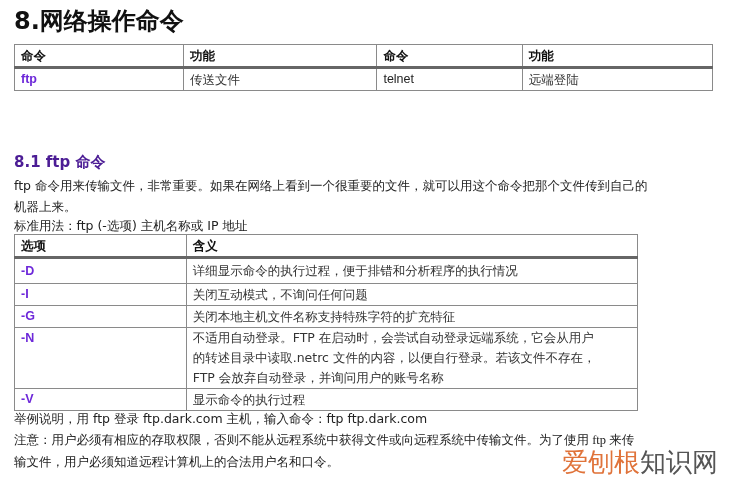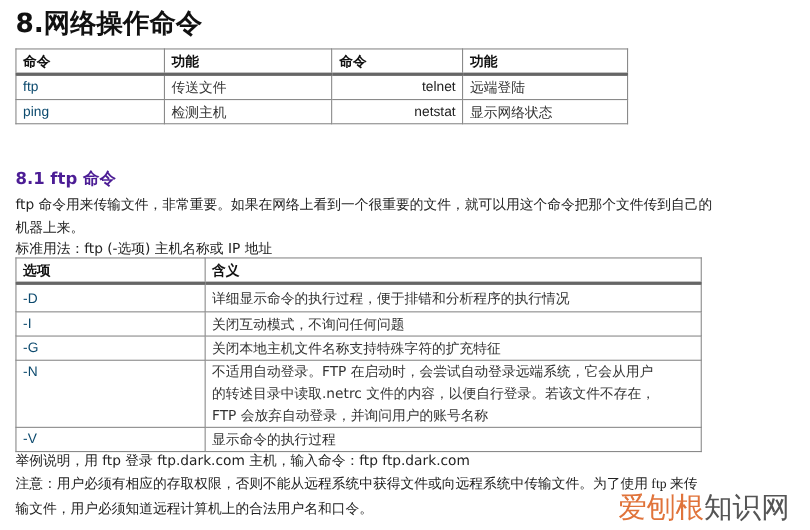--- a/index.html
+++ b/index.html
@@ -15,24 +15,24 @@
     }
     table {
       border-collapse: collapse; position: absolute;
       font-size: 12.5px;
     }
     td, th {
       border: 1px solid #8a8a8a; padding: 0 6px; text-align: left; vertical-align: top;
       font-weight: normal; line-height: 21px;
     }
     th { font-weight: bold; border-bottom: 3px solid #666; color: #111; }
-    td.cmd { font-family: "Liberation Sans", sans-serif; font-weight: normal; color: #0c4a6e; }
-    td.cmd-plain { font-family: "Liberation Sans", sans-serif; color: #222; text-align: right; }
+    td.cmd { font-family: "Liberation Sans", sans-serif; font-weight: bold; color: #6d28d9; }
+    td.cmd-plain { font-family: "Liberation Sans", sans-serif; color: #222; }
     td.fn { color: #333; }
-    #t1 { left: 14px; top: 44px; width: 557px; }
+    #t1 { left: 14px; top: 44px; width: 699px; }
     #t1 th { height: 20px; }
     #t1 td { height: 21px; line-height: 21px; }
     #t2 { left: 14px; top: 234px; width: 624px; padding-left: 28px; }
     #t2 th { height: 20px; }
     #t2 td { line-height: 21px; }
     .h2 {
       left: 14px; top: 152px; font-size: 15px; font-weight: bold; line-height: 20px; color: #4c1d95;
     }
     .p {
       left: 14px; font-size: 12.5px; line-height: 21px; color: #222; width: 710px;
@@ -60,26 +60,20 @@
     <th>命令</th>
     <th>功能</th>
     <th>命令</th>
     <th>功能</th>
   </tr>
   <tr>
     <td class="cmd">ftp</td>
     <td class="fn">传送文件</td>
     <td class="cmd-plain">telnet</td>
     <td class="fn">远端登陆</td>
-  </tr>
-  <tr>
-    <td class="cmd">ping</td>
-    <td class="fn">检测主机</td>
-    <td class="cmd-plain">netstat</td>
-    <td class="fn">显示网络状态</td>
   </tr>
 </tbody>
   </table>
 
 <div class="abs h2">8.1 ftp 命令</div>
 <div class="abs p" style="top:175px;">ftp 命令用来传输文件，非常重要。如果在网络上看到一个很重要的文件，就可以用这个命令把那个文件传到自己的</div>
 <div class="abs p" style="top:196px;">机器上来。</div>
 <div class="abs p" style="top:215px;">标准用法：ftp (-选项)  主机名称或 IP 地址</div>
 
 <table id="t2">

